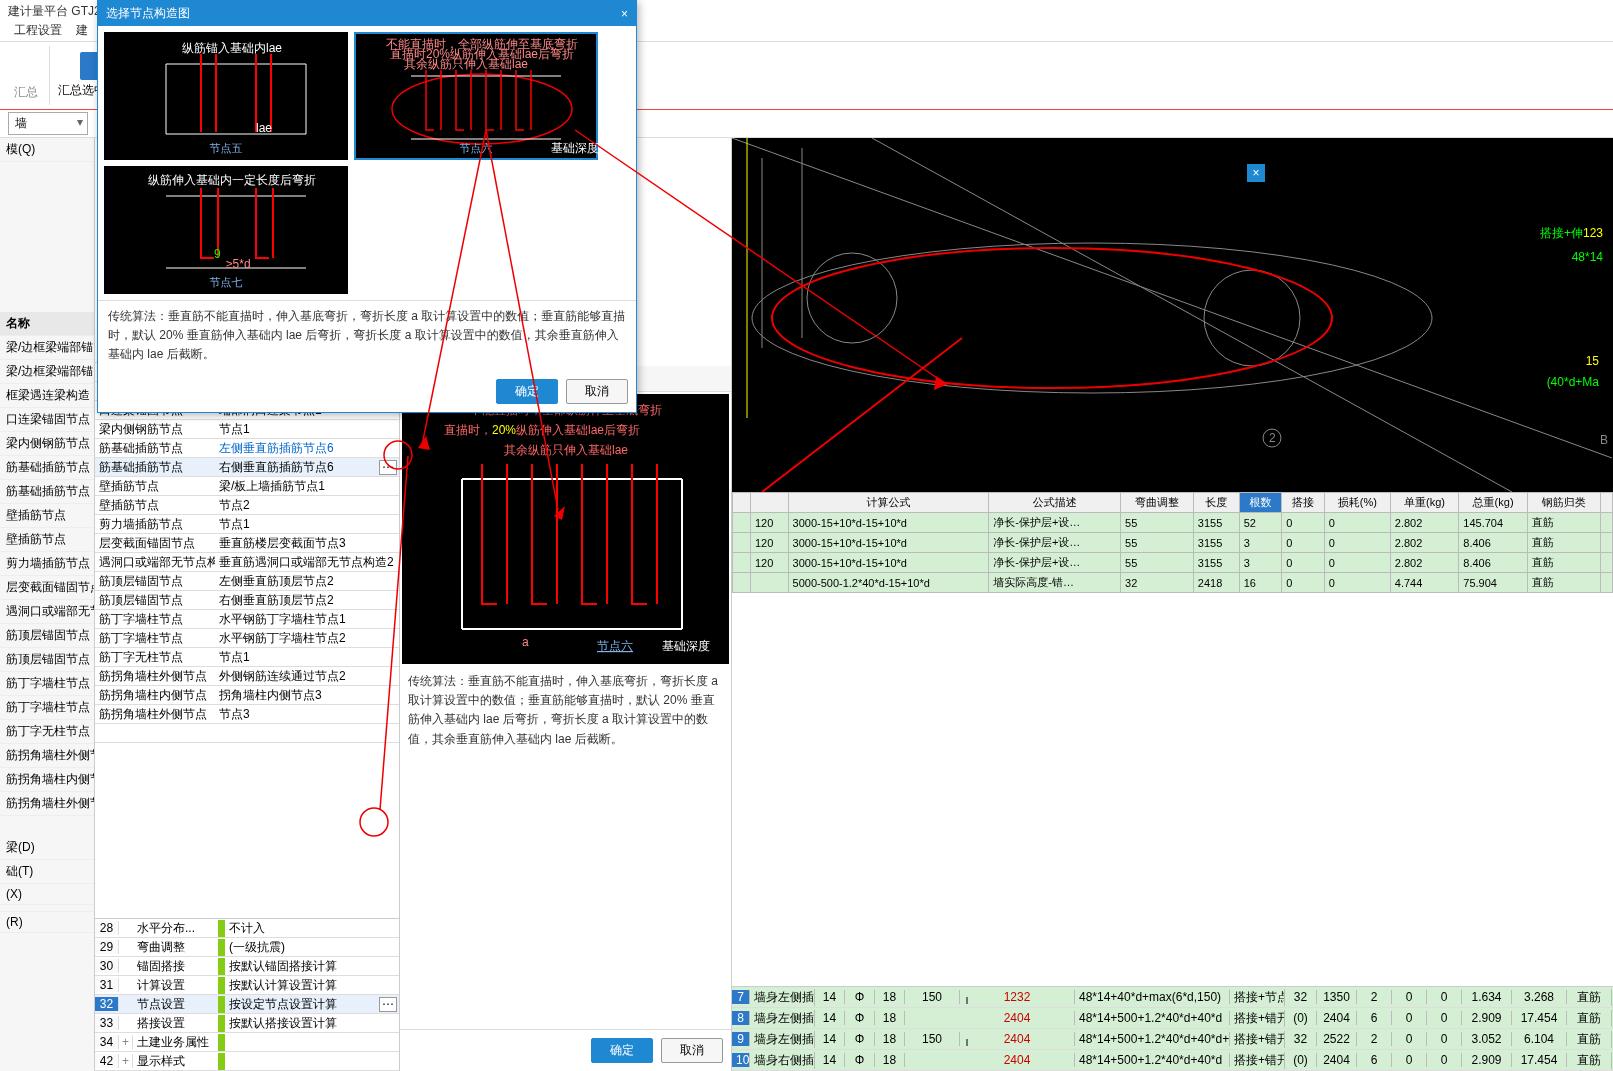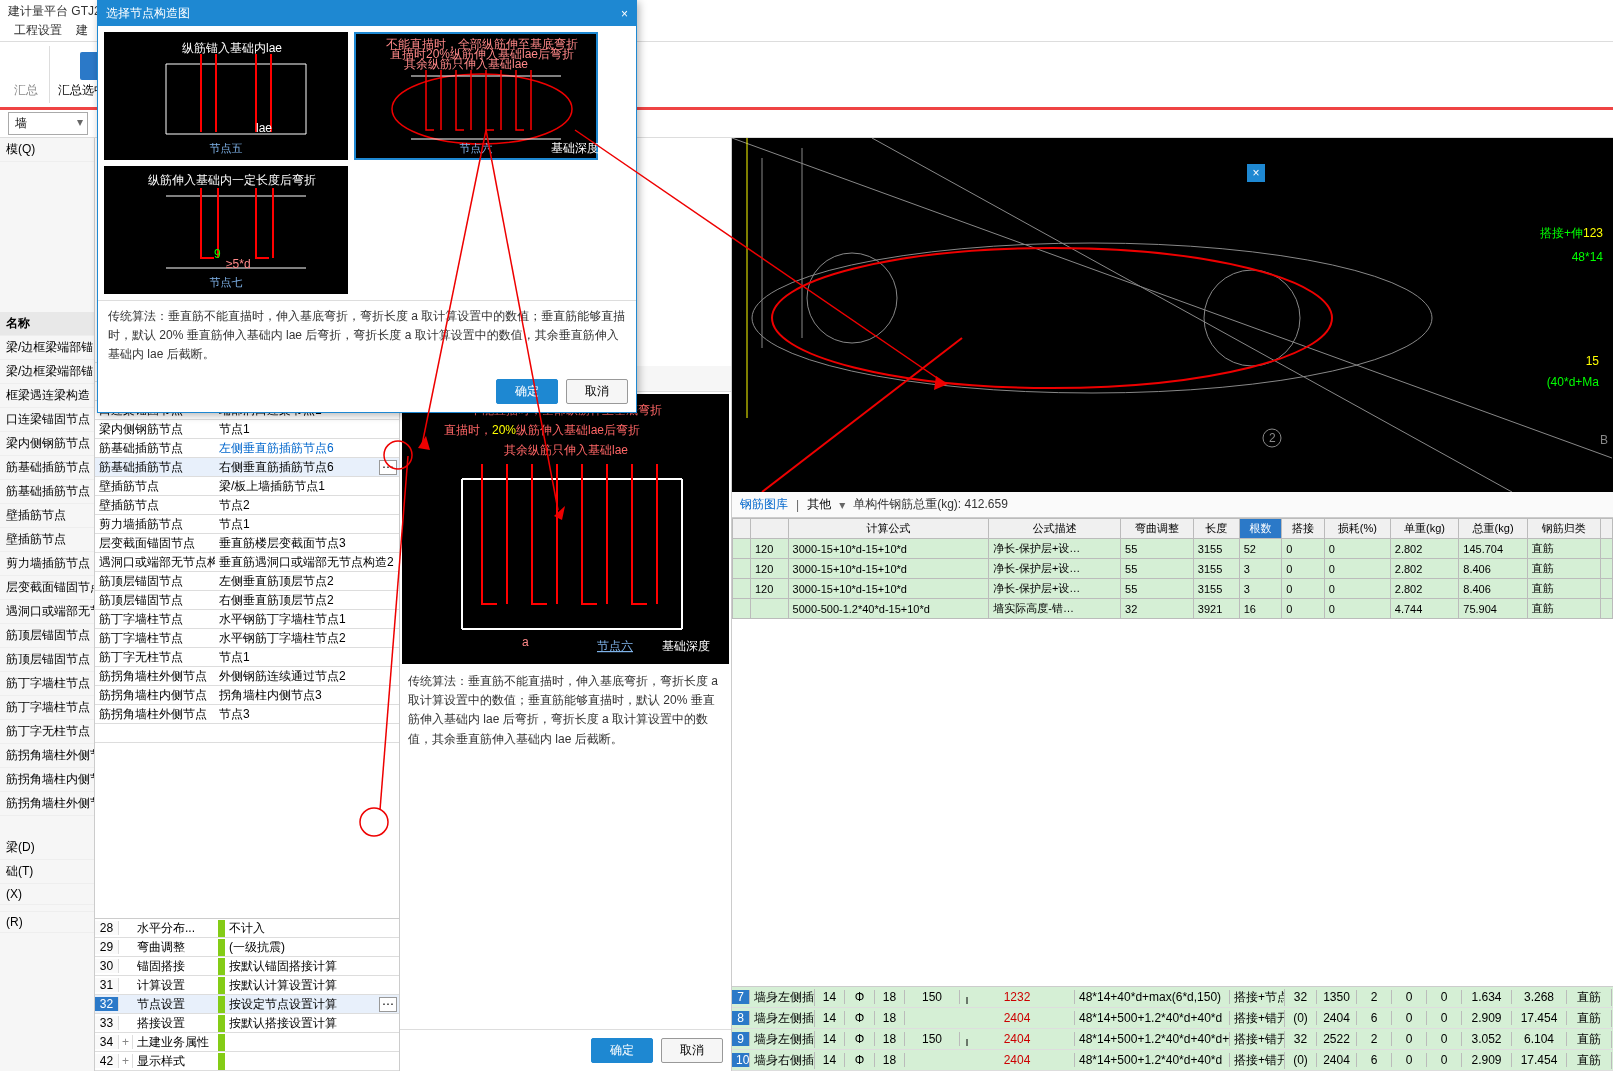--- a/index.html
+++ b/index.html
@@ -1,20 +1,20 @@
 <!DOCTYPE html>
 <html><head>
 <meta charset="utf-8">
 <style>
 *{margin:0;padding:0;box-sizing:border-box;font-family:"Microsoft YaHei",SimSun,Arial,sans-serif;font-size:12px}
 body{background:#f0f0f0;width:1613px;height:1071px;overflow:hidden;position:relative}
 .titlebar{height:22px;background:#fff;display:flex;align-items:center;padding:0 8px;font-size:11px;color:#333}
 .menubar{height:20px;background:#fff;display:flex;align-items:flex-start;gap:14px;padding:0 14px;font-size:12px;border-bottom:1px solid #ddd}
 .menubar span{color:#333}
-.ribbon{height:68px;background:#fff;border-bottom:3px solid #ef4444;display:flex;align-items:flex-end;padding:4px 10px}
+.ribbon{height:68px;background:#fff;border-bottom:1px solid #ef4444;display:flex;align-items:center;padding:4px 10px}
 .ribbon-btn{display:flex;flex-direction:column;align-items:center;gap:2px;padding:4px 8px}
 .ribbon-icon{width:28px;height:28px;background:#2b79c8;border-radius:2px}
 .context-bar{height:28px;background:#fff;display:flex;align-items:center;gap:8px;padding:0 8px;border-bottom:1px solid #ddd}
 .select{border:1px solid #aaa;padding:2px 18px 2px 6px;background:#fff;position:relative}
 .select::after{content:"▾";position:absolute;right:4px;top:2px;color:#666}
 .main{position:absolute;left:0;right:0;top:138px;bottom:0;display:flex}
 .left-col{width:95px;background:#f6f6f6;border-right:1px solid #ccc}
 .left-col .item{padding:3px 6px;border-bottom:1px solid #eee;white-space:nowrap;overflow:hidden}
 .mid-col{width:305px;background:#fff;border-right:1px solid #ccc;display:flex;flex-direction:column}
 .mid-table{flex:0 0 auto}
@@ -335,27 +335,20 @@
       <div class="ann1">
         <span>搭接+伸</span><span class="yellow">123</span><br>
         <span>48*14</span>
       </div>
       <div class="ann2">
         <span class="yellow">15</span><br>
         <span>(40*d+Ma</span>
       </div>
     </div>
 
-    <div class="calc-header">
-      <span style="color:#0066cc">钢筋图库</span>
-      <span style="color:#666">|</span>
-      <span>其他</span>
-      <span style="color:#666">▾</span>
-      <span class="kg"><span>单构件钢筋总重(kg):</span> <span>412.659</span></span>
-    </div>
 
     <div class="calc-table">
       <table>
         <thead>
             <tr id="calc-head">
               <th></th>
               <th></th>
               <th>计算公式</th>
               <th>公式描述</th>
               <th>弯曲调整</th>
@@ -414,21 +407,21 @@
               <td>8.406</td>
               <td>直筋</td>
               <td></td>
             </tr>
             <tr>
               <td style="width:18px"></td>
               <td></td>
               <td>5000-500-1.2*40*d-15+10*d</td>
               <td>墙实际高度-错…</td>
               <td>32</td>
-              <td>3921</td>
+              <td>2418</td>
               <td>16</td>
               <td>0</td>
               <td>0</td>
               <td>4.744</td>
               <td>75.904</td>
               <td>直筋</td>
               <td></td>
             </tr>
           </tbody>
       </table>

